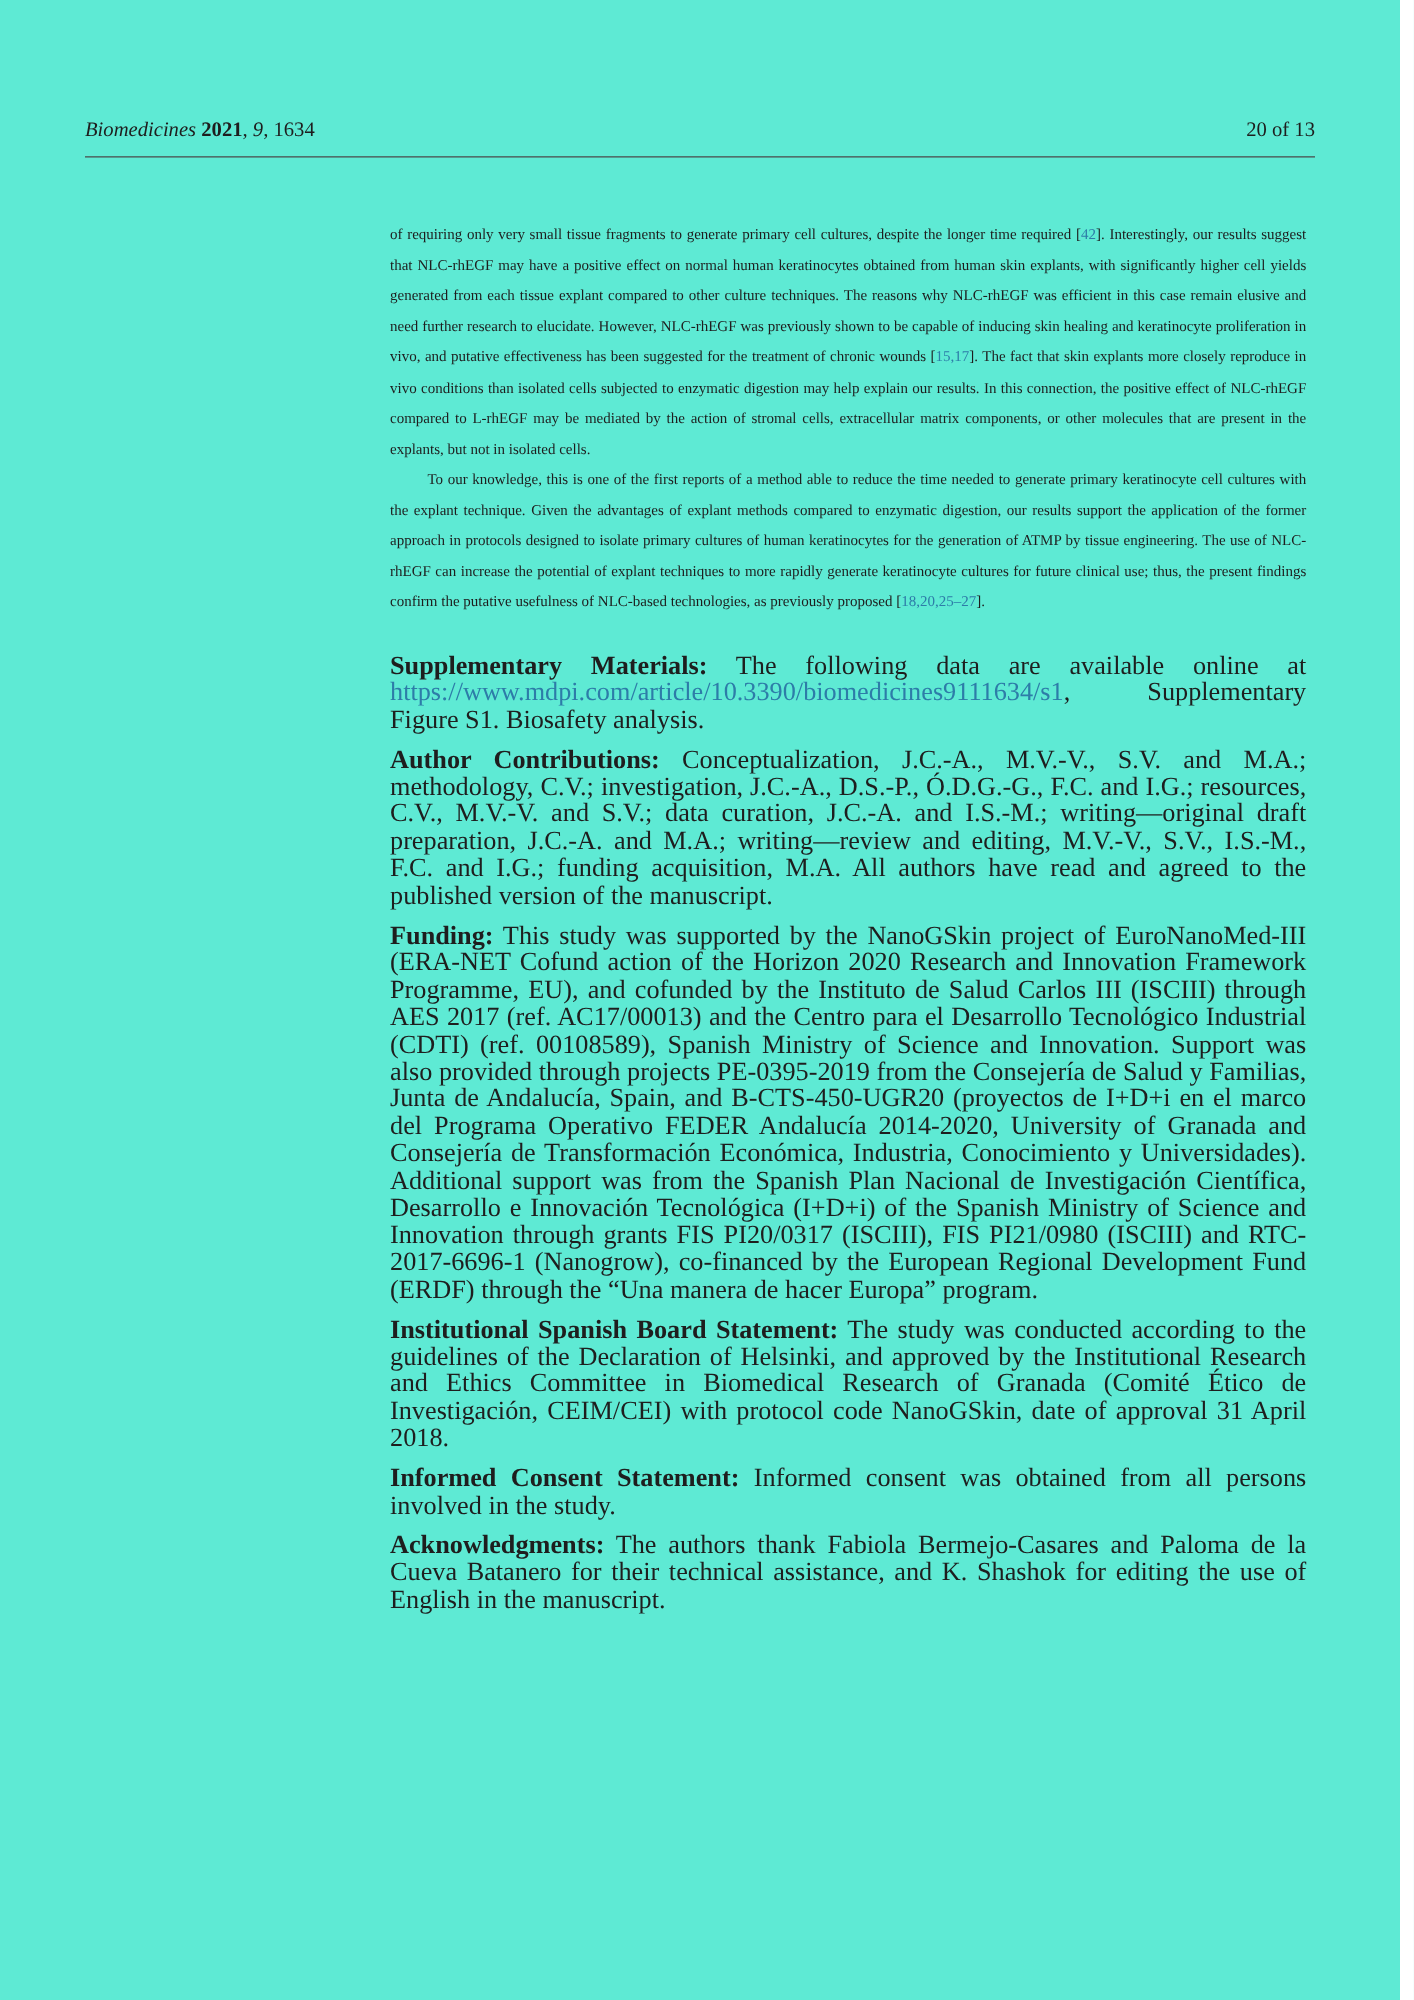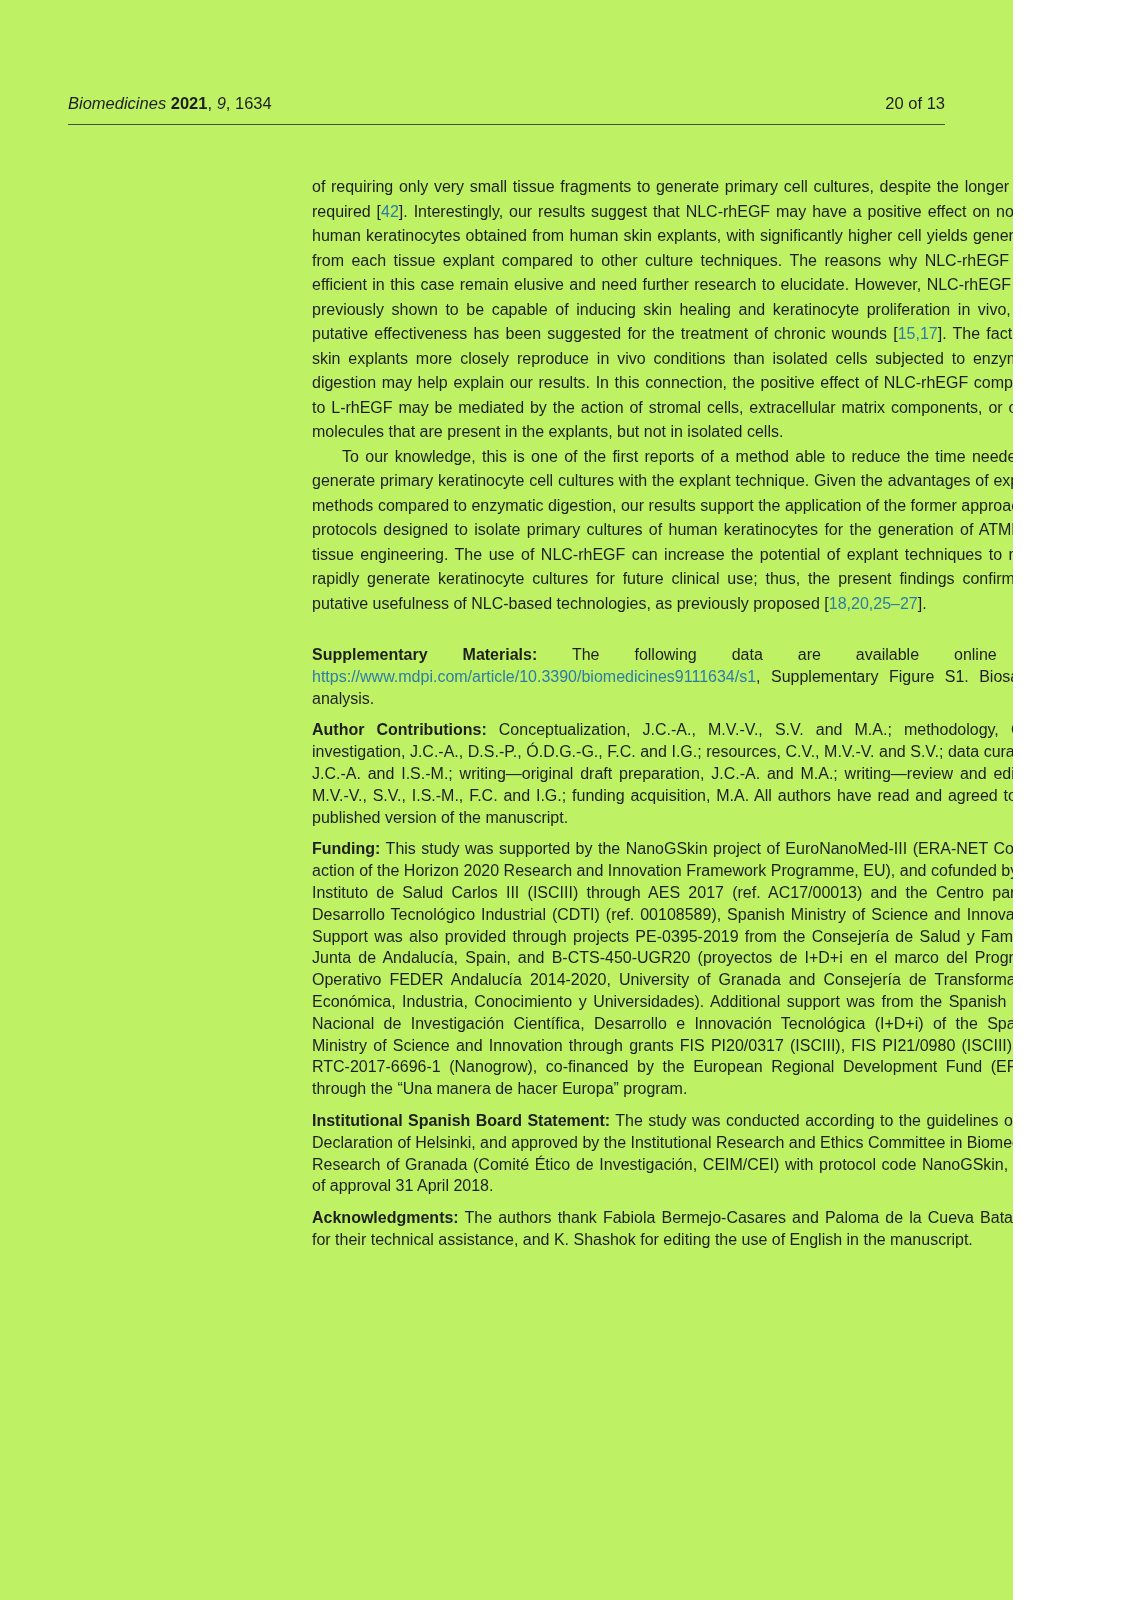--- a/index.html
+++ b/index.html
@@ -1,20 +1,20 @@
 <!DOCTYPE html>
 <html><head>
 <meta charset="utf-8">
 <style>
   html, body { margin:0; padding:0; background:#ffffff; }
   .page {
     position:relative;
-    width:1013px; height:1600px;
-    background:#bef264;
-    font-family:Liberation Sans, sans-serif;
+    width:1120px; height:1600px;
+    background:#5eead4;
+    font-family:Liberation Serif, serif;
     color:#1e1e1e;
     overflow:hidden;
   }
   .header {
     position:absolute;
     left:68px; right:68px; top:94px;
     display:flex;
     justify-content:space-between;
     align-items:baseline;
     font-size:16.5px;
@@ -26,28 +26,28 @@
   .journal-year { font-weight:bold; }
   .journal-vol { font-style:italic; }
   .page-number { white-space:nowrap; }
   .content {
     position:absolute;
     left:312px; width:733px; top:175px;
     text-align:justify;
   }
   .para {
     margin:0;
-    font-size:16px;
+    font-size:12px;
     line-height:24.5px;
   }
   .para.indent { text-indent:30px; }
   .backmatter { margin-top:28px; }
   .bm-para {
     margin:0 0 10px 0;
-    font-size:16px;
+    font-size:21px;
     line-height:21.8px;
   }
   .bm-label { font-weight:bold; }
   .link { color:#2d7ca8; cursor:pointer; }
 </style>
 </head>
 <body>
 
 <div class="page">
 
@@ -59,17 +59,18 @@
   <div class="content">
     <div>
         <p class="para"><span>of requiring only very small tissue fragments to generate primary cell cultures, despite the longer time required [</span><span class="link">42</span><span>].  Interestingly, our results suggest that NLC-rhEGF may have a positive effect on normal human keratinocytes obtained from human skin explants, with significantly higher cell yields generated from each tissue explant compared to other culture techniques. The reasons why NLC-rhEGF was efficient in this case remain elusive and need further research to elucidate.  However, NLC-rhEGF was previously shown to be capable of inducing skin healing and keratinocyte proliferation in vivo, and putative effectiveness has been suggested for the treatment of chronic wounds [</span><span class="link">15,17</span><span>]. The fact that skin explants more closely reproduce in vivo conditions than isolated cells subjected to enzymatic digestion may help explain our results. In this connection, the positive effect of NLC-rhEGF compared to L-rhEGF may be mediated by the action of stromal cells, extracellular matrix components, or other molecules that are present in the explants, but not in isolated cells.</span></p>
         <p class="para indent"><span>To our knowledge, this is one of the first reports of a method able to reduce the time needed to generate primary keratinocyte cell cultures with the explant technique.  Given the advantages of explant methods compared to enzymatic digestion, our results support the application of the former approach in protocols designed to isolate primary cultures of human keratinocytes for the generation of ATMP by tissue engineering.  The use of NLC-rhEGF can increase the potential of explant techniques to more rapidly generate keratinocyte cultures for future clinical use; thus, the present findings confirm the putative usefulness of NLC-based technologies, as previously proposed [</span><span class="link">18,20,25–27</span><span>].</span></p>
       </div>
     <div class="backmatter">
         <p class="bm-para"><span class="bm-label">Supplementary Materials:</span><span> The following data are available online at </span><span class="link">https://www.mdpi.com/article/10.3390/biomedicines9111634/s1</span><span>, Supplementary Figure S1. Biosafety analysis.</span></p>
         <p class="bm-para"><span class="bm-label">Author Contributions:</span><span> Conceptualization, J.C.-A., M.V.-V., S.V. and M.A.; methodology, C.V.; investigation, J.C.-A., D.S.-P., Ó.D.G.-G., F.C. and I.G.; resources, C.V., M.V.-V. and S.V.; data curation, J.C.-A. and I.S.-M.; writing—original draft preparation, J.C.-A. and M.A.; writing—review and editing, M.V.-V., S.V., I.S.-M., F.C. and I.G.; funding acquisition, M.A. All authors have read and agreed to the published version of the manuscript.</span></p>
         <p class="bm-para"><span class="bm-label">Funding:</span><span> This study was supported by the NanoGSkin project of EuroNanoMed-III (ERA-NET Cofund action of the Horizon 2020 Research and Innovation Framework Programme, EU), and cofunded by the Instituto de Salud Carlos III (ISCIII) through AES 2017 (ref. AC17/00013) and the Centro para el Desarrollo Tecnológico Industrial (CDTI) (ref. 00108589), Spanish Ministry of Science and Innovation. Support was also provided through projects PE-0395-2019 from the Consejería de Salud y Familias, Junta de Andalucía, Spain, and B-CTS-450-UGR20 (proyectos de I+D+i en el marco del Programa Operativo FEDER Andalucía 2014-2020, University of Granada and Consejería de Transformación Económica, Industria, Conocimiento y Universidades). Additional support was from the Spanish Plan Nacional de Investigación Científica, Desarrollo e Innovación Tecnológica (I+D+i) of the Spanish Ministry of Science and Innovation through grants FIS PI20/0317 (ISCIII), FIS PI21/0980 (ISCIII) and RTC-2017-6696-1 (Nanogrow), co-financed by the European Regional Development Fund (ERDF) through the “Una manera de hacer Europa” program.</span></p>
         <p class="bm-para"><span class="bm-label">Institutional Spanish Board Statement:</span><span> The study was conducted according to the guidelines of the Declaration of Helsinki, and approved by the Institutional Research and Ethics Committee in Biomedical Research of Granada (Comité Ético de Investigación, CEIM/CEI) with protocol code NanoGSkin, date of approval 31 April 2018.</span></p>
+        <p class="bm-para"><span class="bm-label">Informed Consent Statement:</span><span> Informed consent was obtained from all persons involved in the study.</span></p>
         <p class="bm-para"><span class="bm-label">Acknowledgments:</span><span> The authors thank Fabiola Bermejo-Casares and Paloma de la Cueva Batanero for their technical assistance, and K. Shashok for editing the use of English in the manuscript.</span></p>
       </div>
   </div>
 
 </div>
 
 </body></html>

